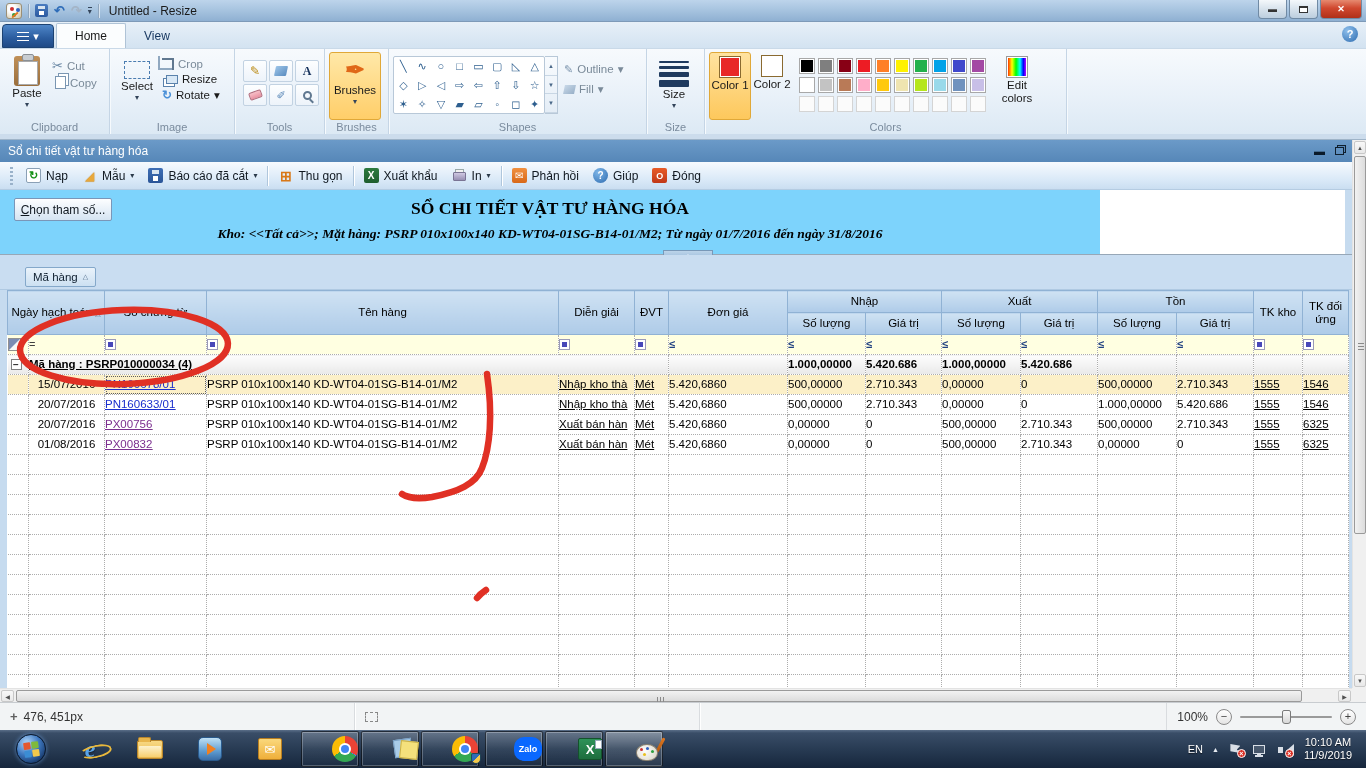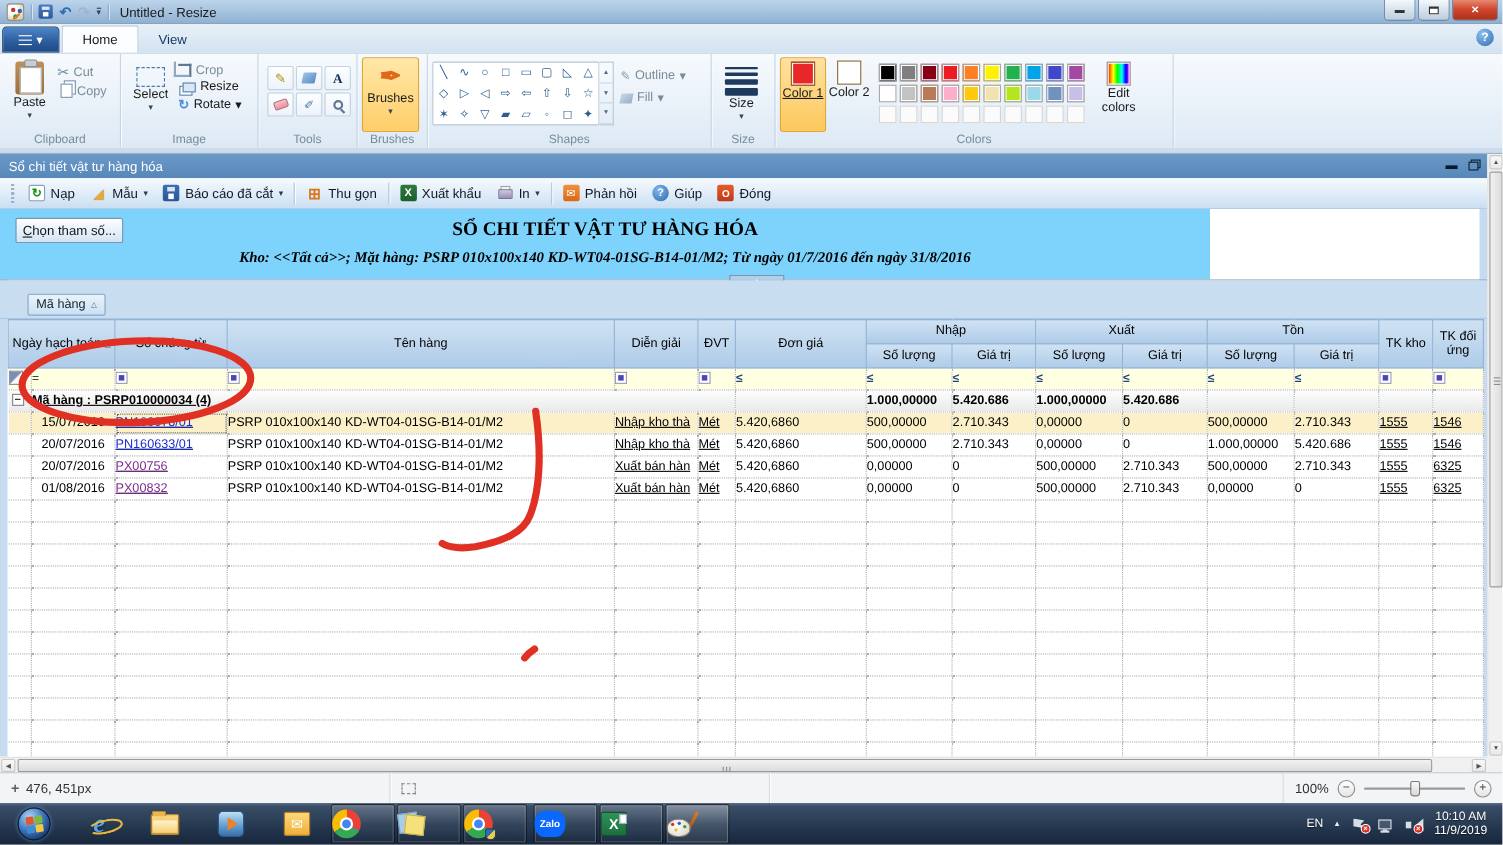--- a/index.html
+++ b/index.html
@@ -82,21 +82,21 @@
     display:grid; grid-template-columns:repeat(8,1fr); align-items:center; justify-items:center; color:#2E5F8F; font-size:11px; line-height:14px; }
   .shapes-scroll { width:13px; height:58px; margin-top:4px; display:flex; flex-direction:column; border:1px solid #B8C8D8; border-left:none; background:linear-gradient(#F8FBFE,#E4EDF6); }
   .shapes-scroll div { flex:1; display:flex; align-items:center; justify-content:center; font-size:6px; color:#4A6888; border-bottom:1px solid #C8D6E4; }
   .of-col { display:flex; flex-direction:column; gap:6px; padding:10px 6px; }
   .of-item { display:flex; align-items:center; gap:4px; font-size:11.5px; color:#7A8A99; }
   .outline-g { color:#8098B0; font-size:11px; }
   .fill2-g { width:11px; height:9px; background:linear-gradient(135deg,#C8D8E8,#98B0C8); transform:skewX(-12deg); }
   .size-lines { width:30px; display:flex; flex-direction:column; gap:3px; align-items:stretch; padding-top:5px; }
   .size-lines i { background:#1F3A5F; border-radius:1px; }
   .colorbig { width:42px; border-radius:3px; padding-top:3px; }
-  .colorbig.sel { background:linear-gradient(#FFE2A0,#FDC85C); border:1px solid #E0A838;text-decoration:underline; }
+  .colorbig.sel { background:linear-gradient(#FFE2A0,#FDC85C); border:1px solid #E0A838; }
   .swatch-big { width:22px; height:22px; border:1px solid #8A6A30; box-shadow:inset 0 0 0 1px #fff; }
   .pal { display:grid; grid-template-columns:repeat(10,17px); grid-auto-rows:17px; gap:2px; padding:6px 6px; align-content:start; }
   .pal .sw { width:16px; height:16px; border:1px solid #A8A8A8; box-shadow:inset 0 0 0 1px #fff; }
   .pal .sw.empty { border:1px solid #D4D4D4; background:#FBFBFB; box-shadow:none; }
   .editcolors { width:48px; }
   .rainbow { width:22px; height:22px; border:1px solid #999; box-shadow:inset 0 0 0 1px #fff;
     background:linear-gradient(90deg,#f00,#ff0 25%,#0f0 45%,#0ff 65%,#00f 82%,#f0f); }
   .wraplabel { text-align:center; line-height:13px; }
 
   
@@ -206,21 +206,21 @@
   .ztrack { width:92px; height:2px; background:#9A9A9A; position:relative; border-radius:1px; }
   .zthumb { position:absolute; left:42px; top:-6px; width:9px; height:14px; background:linear-gradient(#F8F8F8,#D8D8D8);
     border:1px solid #7A7A7A; border-radius:2px 2px 3px 3px; }
 
   
   #taskbar { position:absolute; left:0; top:730px; width:1366px; height:38px;
     background:linear-gradient(#5A6E88,#394D67 8%,#263951 55%,#16263C); display:flex; align-items:center; }
   .tb-item { width:60px; height:38px; display:flex; align-items:center; justify-content:center; flex:none; }
   .tb-open { width:58px; height:36px; margin:2px 1px; border:1px solid rgba(0,0,0,.55); border-radius:2px;
     background:linear-gradient(rgba(255,255,255,.22),rgba(255,255,255,.06) 50%,rgba(255,255,255,.02));
-    box-shadow:inset 0 0 0 1px rgba(255,255,255,.25); display:flex; align-items:center; justify-content:flex-start; flex:none; }
+    box-shadow:inset 0 0 0 1px rgba(255,255,255,.25); display:flex; align-items:center; justify-content:flex-end; flex:none; }
   .tb-open.active { background:linear-gradient(rgba(255,255,255,.38),rgba(255,255,255,.14) 50%,rgba(255,255,255,.08)); }
   #start-orb { width:30px; height:30px; border-radius:50%; position:relative; flex:none; margin:0 14px 0 16px;
     background:radial-gradient(circle at 35% 28%,#9CC6F0 8%,#3E78C0 45%,#12305E 85%); border:1px solid #0A1A30; box-shadow:0 0 4px rgba(120,180,255,.6); }
   .orb-flag { position:absolute; left:7px; top:7px; width:15px; height:15px; transform:rotate(-8deg); display:grid;
     grid-template-columns:7px 7px; grid-template-rows:7px 7px; gap:1px; }
   .orb-flag i { border-radius:1px; }
   .ie-g { font-family:"Liberation Serif",serif; font-style:italic; font-weight:bold; font-size:24px; color:#5AA4E8;
     text-shadow:0 1px 2px rgba(0,0,0,.5); position:relative; }
   .ie-g::after { content:""; position:absolute; left:-5px; top:9px; width:28px; height:9px; border:2px solid #E8B83C;
     border-left-color:transparent; border-radius:50%; transform:rotate(-12deg); }

